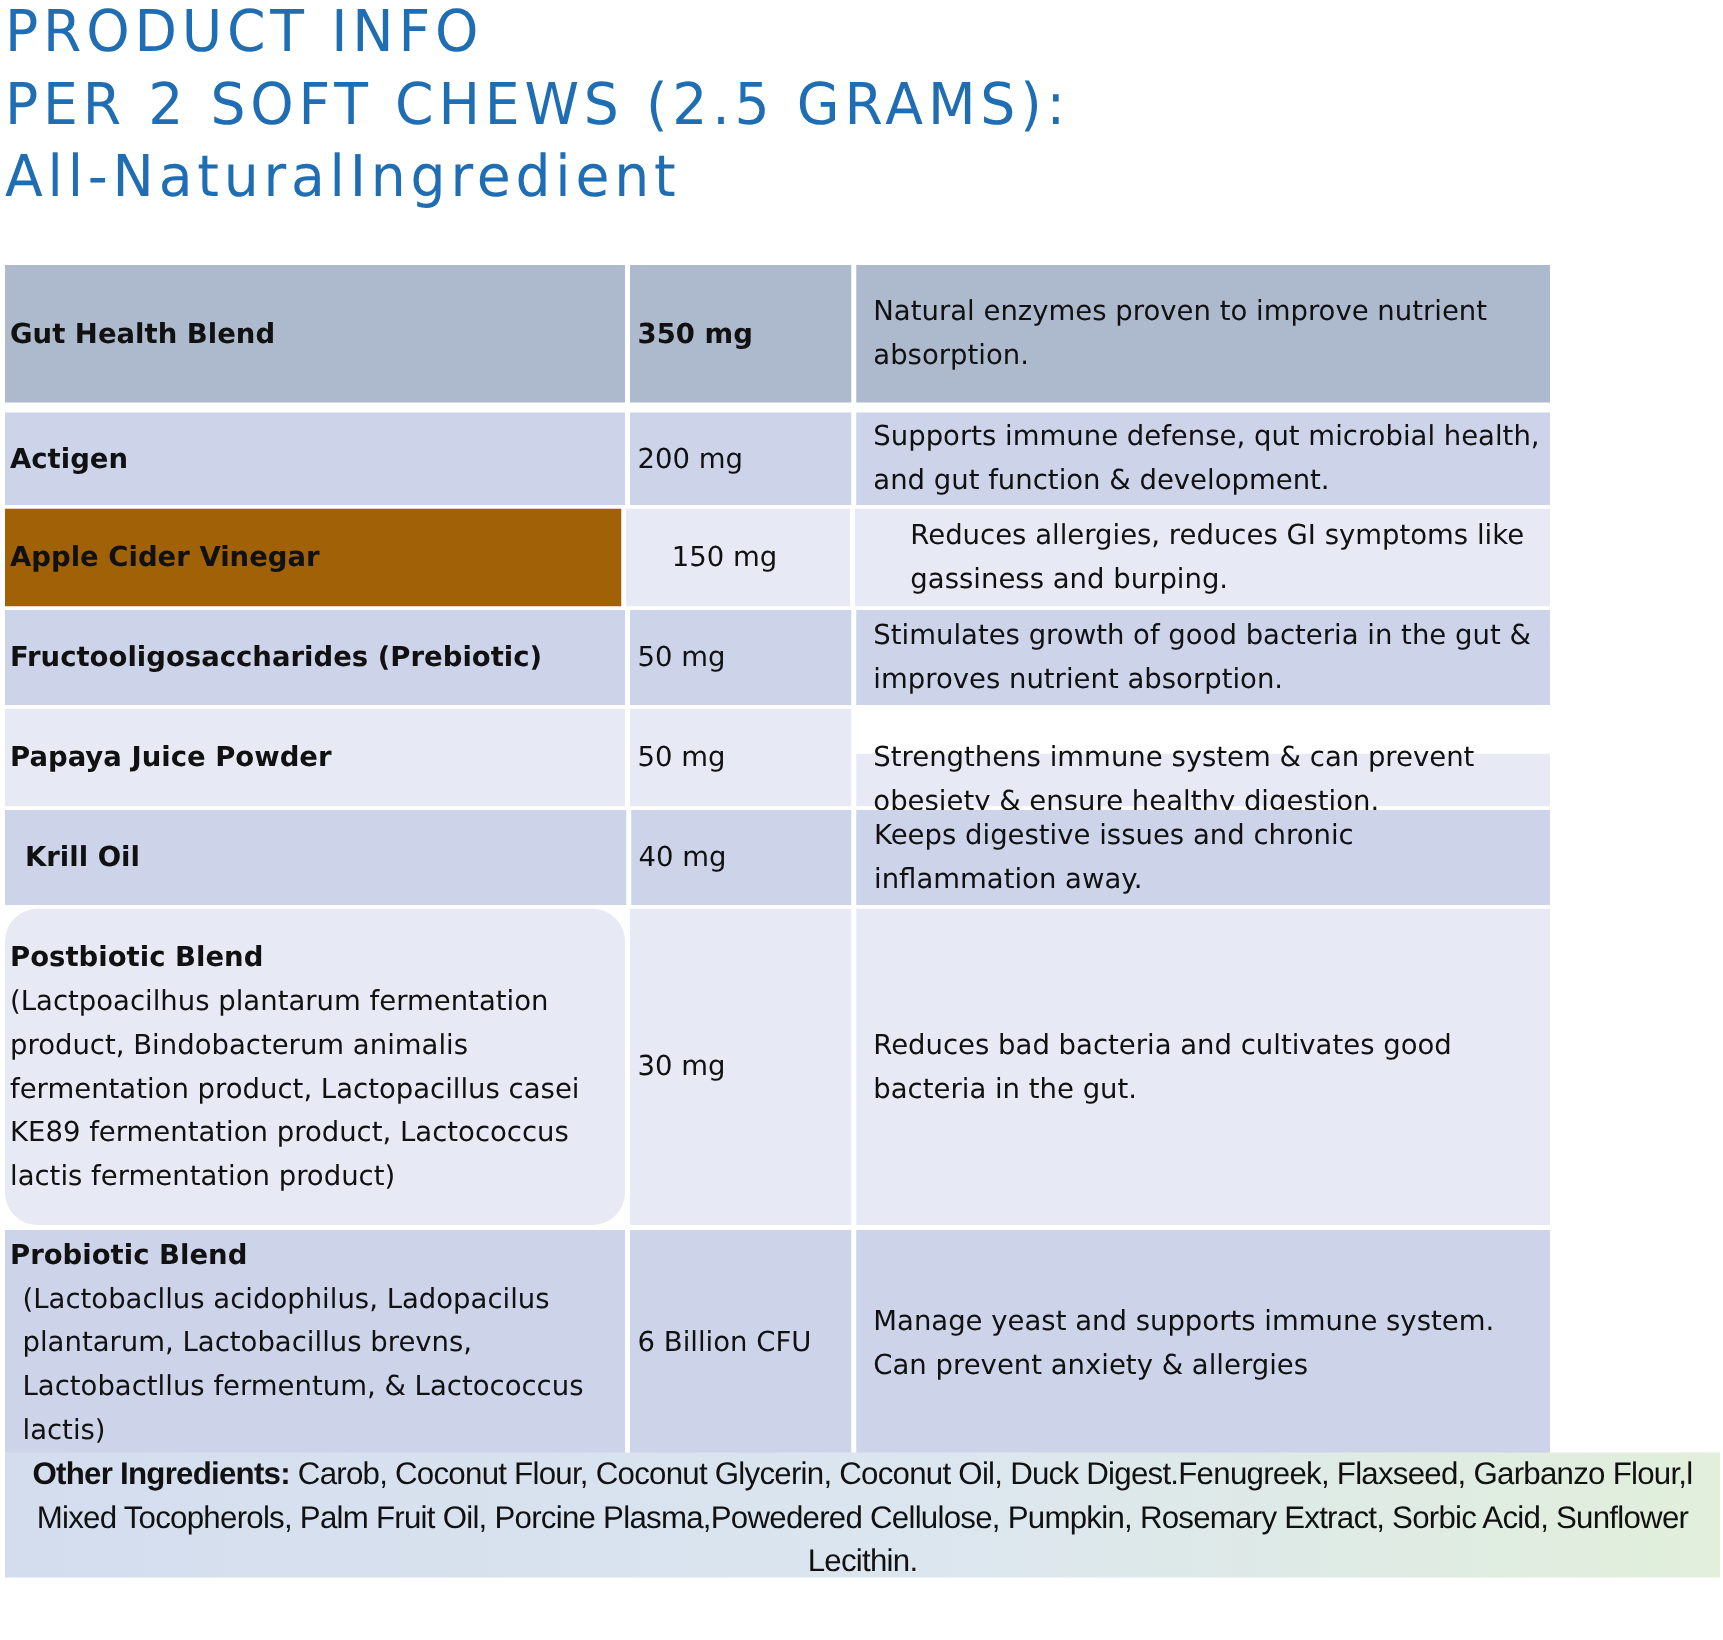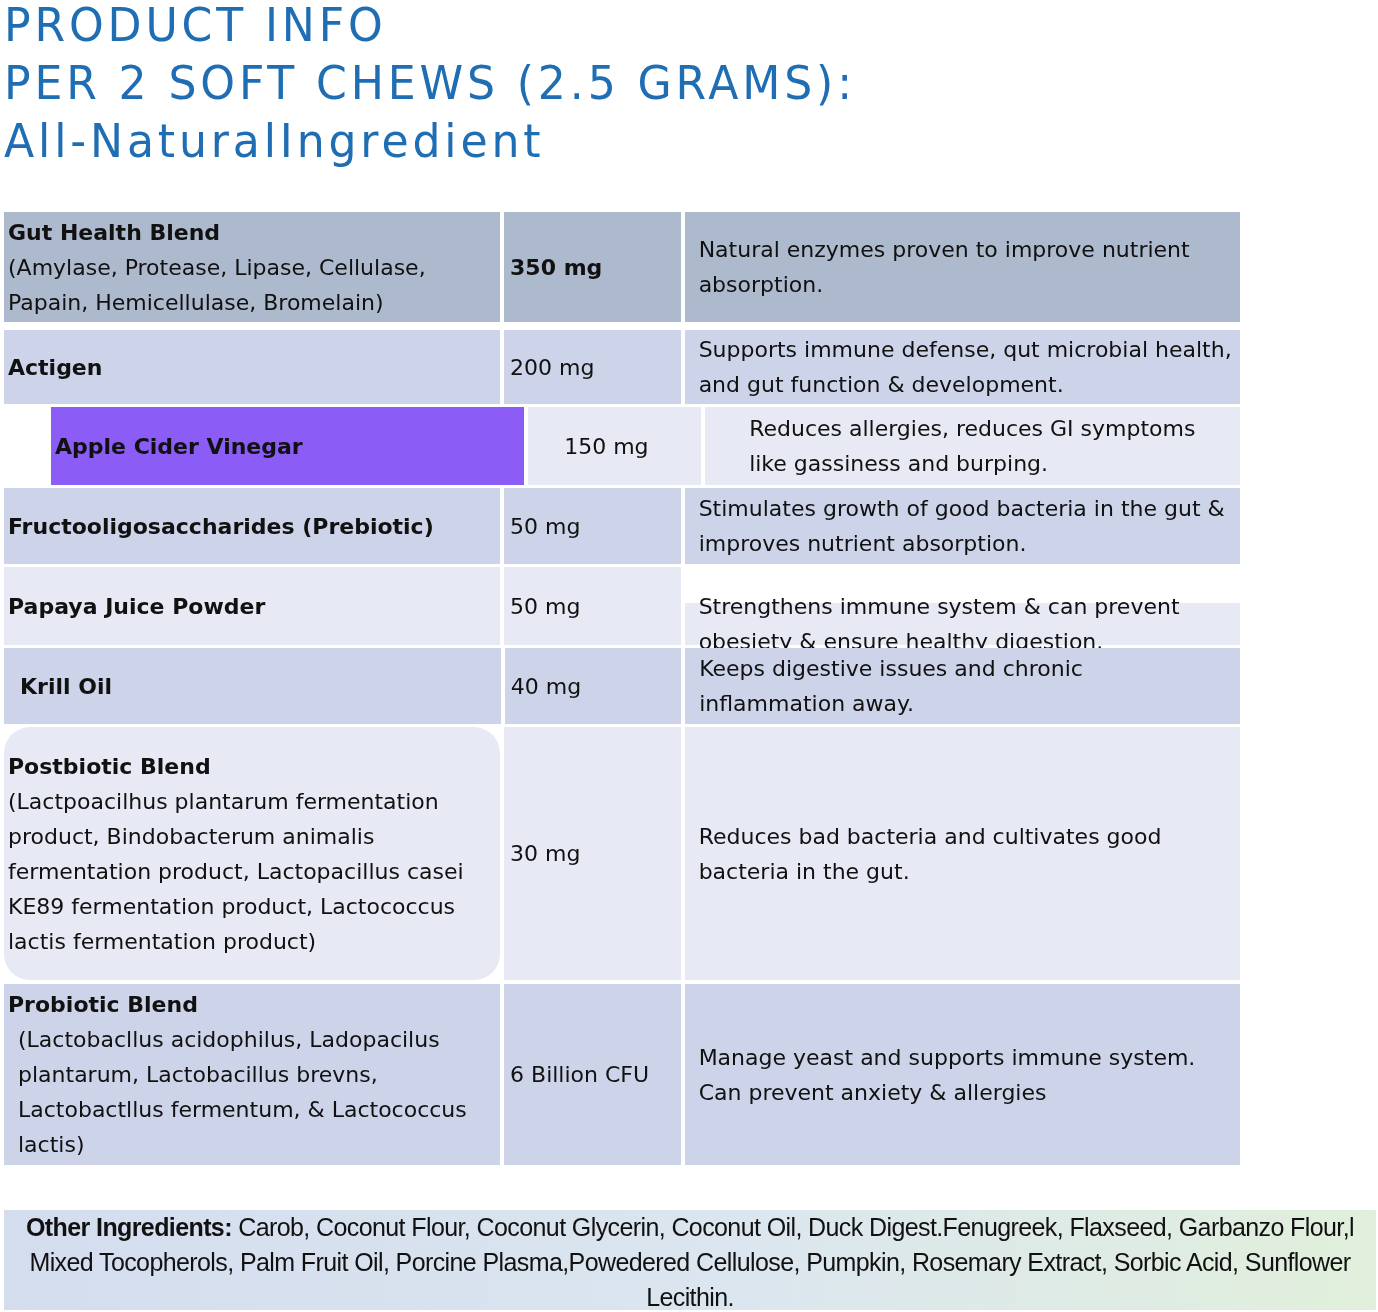--- a/index.html
+++ b/index.html
@@ -8,56 +8,55 @@
     .title-line { font-size: 46px; line-height: 58px; letter-spacing: 4px; white-space: nowrap; transform: scaleX(0.96); transform-origin: left; }
     .row { position: absolute; left: 0; width: 1236px; display: flex; }
     .cell { box-sizing: border-box; position: relative; display: flex; align-items: center; color: #111; font-size: 22px; line-height: 35px; }
     .c1 { width: 552px; padding-left: 4px; }
     .c2 { width: 196px; padding-left: 6px; margin-left: 4px; }
     .c3 { width: 616px; padding-left: 14px; margin-left: 4px; padding-right: 8px; }
     .bold { font-weight: bold; }
     .name-block { display: block; }
     .sub { display: block; font-weight: normal; }
     .sub.indent { padding-left: 10px; }
-    .others { position: absolute; left: 4px; top: 1210px; width: 1372px; height: 100px; box-sizing: border-box;
+    .others { position: absolute; left: 4px; top: 1162px; width: 1372px; height: 100px; box-sizing: border-box;
       background: linear-gradient(90deg, #d3ddee 0%, #dce6ef 55%, #e1efdb 100%);
       font-family: "Liberation Sans", sans-serif; font-size: 25px; line-height: 35px; text-align: center; color: #111;
       padding: 0 12px; letter-spacing: -0.6px; }
     .others b { font-weight: bold; }
   </style>
 </head>
 <body>
 
 <div class="title-block">
   <div class="title-line">PRODUCT INFO</div>
   <div class="title-line">PER 2 SOFT CHEWS (2.5 GRAMS):</div>
   <div class="title-line">All-NaturalIngredient</div>
 </div>
 
 <div>
 
   <div class="row" style="top:212px;height:110px;left:4px;">
     <div class="cell c1" style="background:#adb9cc;">
       <span class="name-block">
         <span class="bold">Gut Health Blend</span>
-        <span class="sub">(Amylase, Protease, Lipase, Cellulase, Papain, Hemicellulase, Bromelain)</span>
       </span>
     </div>
     <div class="cell c2 bold" style="background:#adb9cc;">350 mg</div>
     <div class="cell c3" style="background:#adb9cc;">Natural enzymes proven to improve nutrient absorption.</div>
   </div>
 
   <div class="row" style="top:330px;height:74px;left:4px;">
     <div class="cell c1 bold" style="background:#cdd4ea;">Actigen</div>
     <div class="cell c2" style="background:#cdd4ea;">200 mg</div>
     <div class="cell c3" style="background:#cdd4ea;">Supports immune defense, qut microbial health, and gut function &amp; development.</div>
   </div>
 
   <div class="row" style="top:407px;height:78px;left:4px;">
-    <div class="cell c1 bold" style="background:#8b5cf6;margin-left:47px;">Apple Cider Vinegar</div>
+    <div class="cell c1 bold" style="background:#a16207;">Apple Cider Vinegar</div>
     <div class="cell c2" style="background:#e7e9f4;padding-left:36px;">150 mg</div>
     <div class="cell c3" style="background:#e7e9f4;padding-left:44px;">Reduces allergies, reduces GI symptoms like gassiness and burping.</div>
   </div>
 
   <div class="row" style="top:488px;height:76px;left:4px;">
     <div class="cell c1 bold" style="background:#cdd4ea;">Fructooligosaccharides (Prebiotic)</div>
     <div class="cell c2" style="background:#cdd4ea;">50 mg</div>
     <div class="cell c3" style="background:#cdd4ea;">Stimulates growth of good bacteria in the gut &amp; improves nutrient absorption.</div>
   </div>
 

